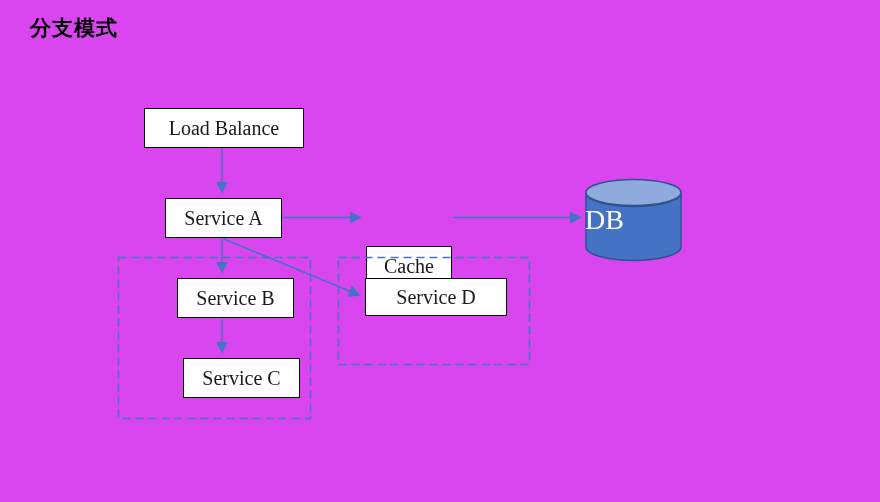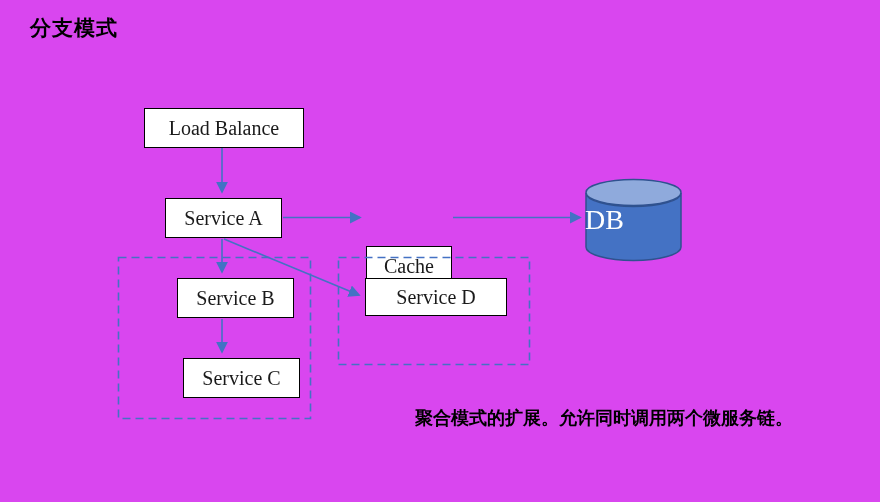--- a/index.html
+++ b/index.html
@@ -120,16 +120,15 @@
 
     <line x1="222" y1="148" x2="222" y2="192" stroke="#4472C4" stroke-width="1.6" marker-end="url(#arrowhead)"></line>
     <line x1="283" y1="217.5" x2="360" y2="217.5" stroke="#4472C4" stroke-width="1.6" marker-end="url(#arrowhead)"></line>
     <line x1="453" y1="217.5" x2="580" y2="217.5" stroke="#4472C4" stroke-width="1.6" marker-end="url(#arrowhead)"></line>
     <line x1="222" y1="239" x2="222" y2="272" stroke="#4472C4" stroke-width="1.6" marker-end="url(#arrowhead)"></line>
     <line x1="222" y1="319" x2="222" y2="352" stroke="#4472C4" stroke-width="1.6" marker-end="url(#arrowhead)"></line>
     <line x1="224" y1="239" x2="359" y2="295" stroke="#4472C4" stroke-width="1.6" marker-end="url(#arrowhead)"></line>
   </svg>
 
   <div class="caption">
-    <div>聚合模式的扩展。允许同时调用两个微服务链。</div>
   </div>
 
 </div>
 
 </body></html>

